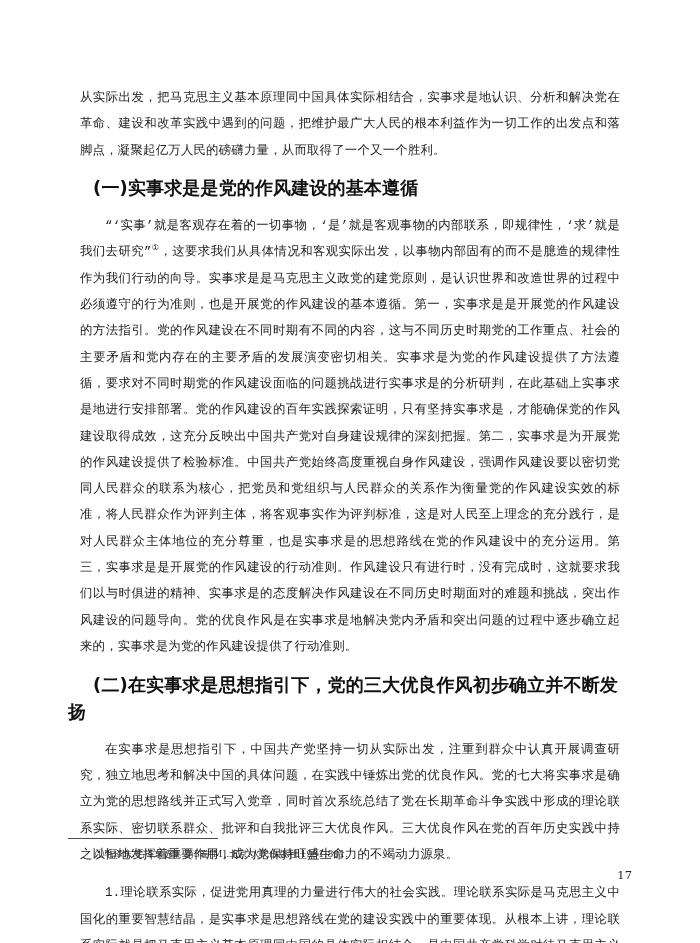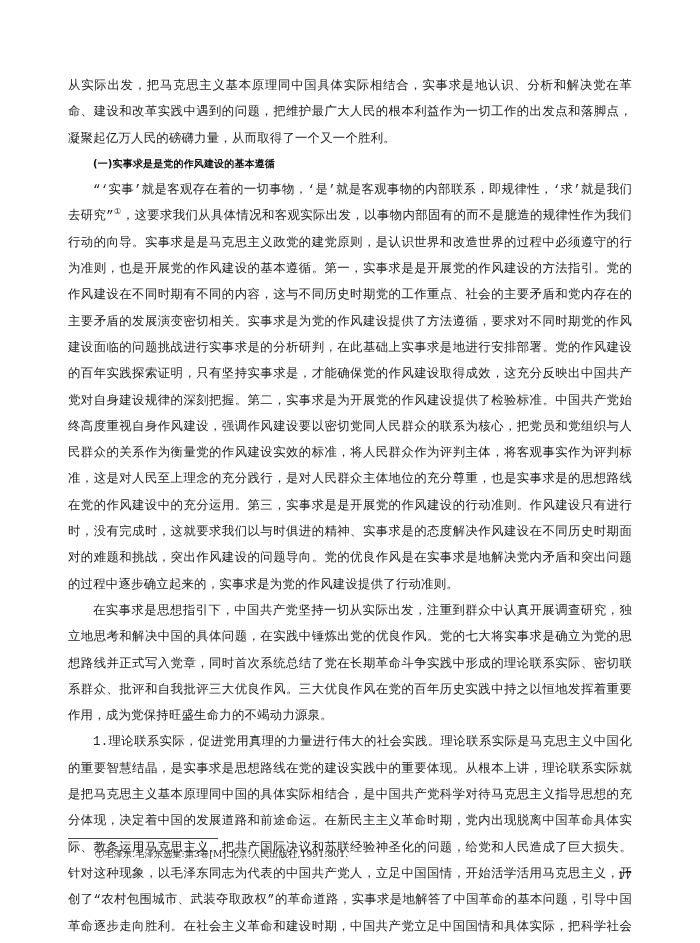--- a/index.html
+++ b/index.html
@@ -32,33 +32,33 @@
     width: 564px;
   }
 
   
   .para {
     font-size: 12.4px;
     line-height: 26.3px;
     text-align: justify;
     text-justify: inter-ideograph;
     text-indent: 0;
-    margin: 0;
+    margin: 12px;
     letter-spacing: 0.22px;
     color: #1c1c1c;
   }
   .para.indent {
     text-indent: 25px;
     font-family: Liberation Mono, monospace;
   }
 
   
   .subhead {
     font-family: "DejaVu Sans", "Liberation Sans", sans-serif;
-    font-size: 10px;
+    font-size: 18px;
     font-weight: bold;
     line-height: 26.3px;
     margin: 0;
     text-indent: 25px;
     letter-spacing: 0.15px;
     color: #111111;
   }
 
   .fnmark {
     font-size: 8px;
@@ -105,20 +105,21 @@
 <div class="page">
 
   <div class="content">
 
     <p class="para">从实际出发，把马克思主义基本原理同中国具体实际相结合，实事求是地认识、分析和解决党在革命、建设和改革实践中遇到的问题，把维护最广大人民的根本利益作为一切工作的出发点和落脚点，凝聚起亿万人民的磅礴力量，从而取得了一个又一个胜利。</p>
 
     <p class="subhead">(一)实事求是是党的作风建设的基本遵循</p>
 
     <p class="para indent"><span>“‘实事’就是客观存在着的一切事物，‘是’就是客观事物的内部联系，即规律性，‘求’就是我们去研究”</span><sup class="fnmark">①</sup><span>，这要求我们从具体情况和客观实际出发，以事物内部固有的而不是臆造的规律性作为我们行动的向导。实事求是是马克思主义政党的建党原则，是认识世界和改造世界的过程中必须遵守的行为准则，也是开展党的作风建设的基本遵循。第一，实事求是是开展党的作风建设的方法指引。党的作风建设在不同时期有不同的内容，这与不同历史时期党的工作重点、社会的主要矛盾和党内存在的主要矛盾的发展演变密切相关。实事求是为党的作风建设提供了方法遵循，要求对不同时期党的作风建设面临的问题挑战进行实事求是的分析研判，在此基础上实事求是地进行安排部署。党的作风建设的百年实践探索证明，只有坚持实事求是，才能确保党的作风建设取得成效，这充分反映出中国共产党对自身建设规律的深刻把握。第二，实事求是为开展党的作风建设提供了检验标准。中国共产党始终高度重视自身作风建设，强调作风建设要以密切党同人民群众的联系为核心，把党员和党组织与人民群众的关系作为衡量党的作风建设实效的标准，将人民群众作为评判主体，将客观事实作为评判标准，这是对人民至上理念的充分践行，是对人民群众主体地位的充分尊重，也是实事求是的思想路线在党的作风建设中的充分运用。第三，实事求是是开展党的作风建设的行动准则。作风建设只有进行时，没有完成时，这就要求我们以与时俱进的精神、实事求是的态度解决作风建设在不同历史时期面对的难题和挑战，突出作风建设的问题导向。党的优良作风是在实事求是地解决党内矛盾和突出问题的过程中逐步确立起来的，实事求是为党的作风建设提供了行动准则。</span></p>
 
+    <p class="subhead">(二)在实事求是思想指引下，党的三大优良作风初步确立并不断发扬</p>
 
     <p class="para indent">在实事求是思想指引下，中国共产党坚持一切从实际出发，注重到群众中认真开展调查研究，独立地思考和解决中国的具体问题，在实践中锤炼出党的优良作风。党的七大将实事求是确立为党的思想路线并正式写入党章，同时首次系统总结了党在长期革命斗争实践中形成的理论联系实际、密切联系群众、批评和自我批评三大优良作风。三大优良作风在党的百年历史实践中持之以恒地发挥着重要作用，成为党保持旺盛生命力的不竭动力源泉。</p>
 
     <p class="para indent">1.理论联系实际，促进党用真理的力量进行伟大的社会实践。理论联系实际是马克思主义中国化的重要智慧结晶，是实事求是思想路线在党的建设实践中的重要体现。从根本上讲，理论联系实际就是把马克思主义基本原理同中国的具体实际相结合，是中国共产党科学对待马克思主义指导思想的充分体现，决定着中国的发展道路和前途命运。在新民主主义革命时期，党内出现脱离中国革命具体实际、教条运用马克思主义、把共产国际决议和苏联经验神圣化的问题，给党和人民造成了巨大损失。针对这种现象，以毛泽东同志为代表的中国共产党人，立足中国国情，开始活学活用马克思主义，开创了“农村包围城市、武装夺取政权”的革命道路，实事求是地解答了中国革命的基本问题，引导中国革命逐步走向胜利。在社会主义革命和建设时期，中国共产党立足中国国情和具体实际，把科学社会主义的理论原则运用于恢复国民经济，创造性地提出过渡时期总路线，对生产资料私有</p>
 
   </div>
 
   <div class="footnote-wrap">
     <hr class="footnote-rule">
     <p class="footnote-text">①毛泽东.毛泽东选集:第3卷[M].北京:人民出版社,1991:801.</p>

